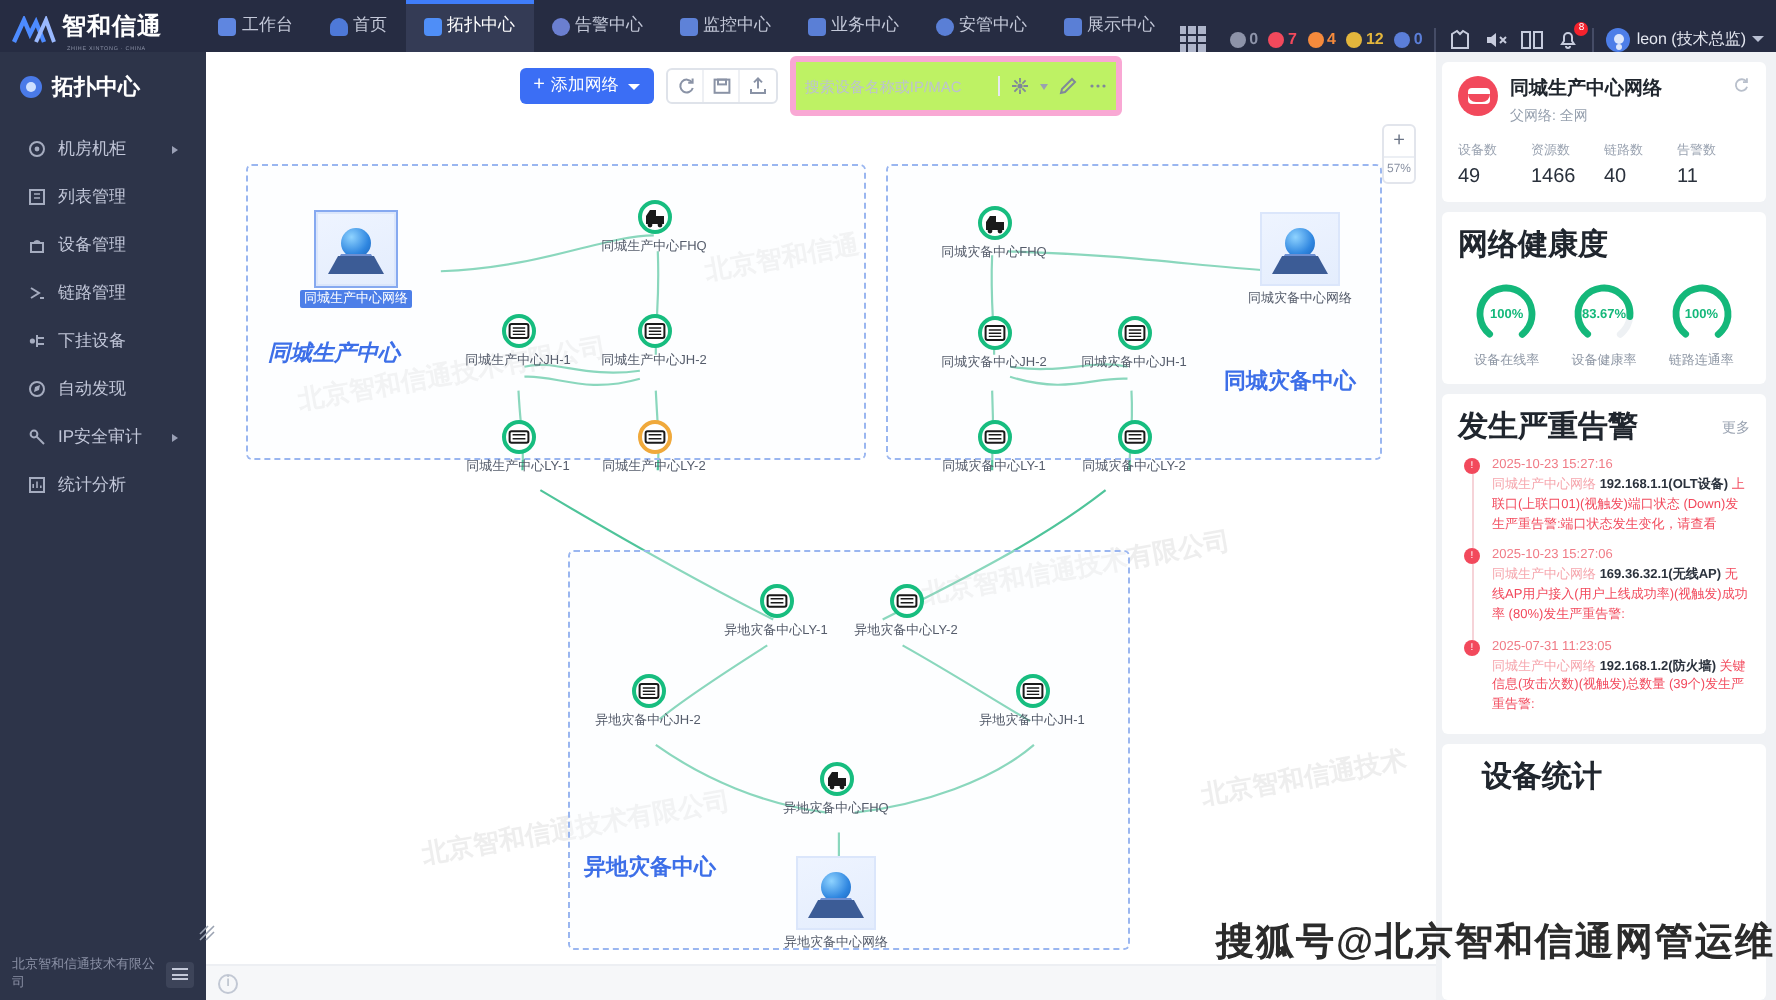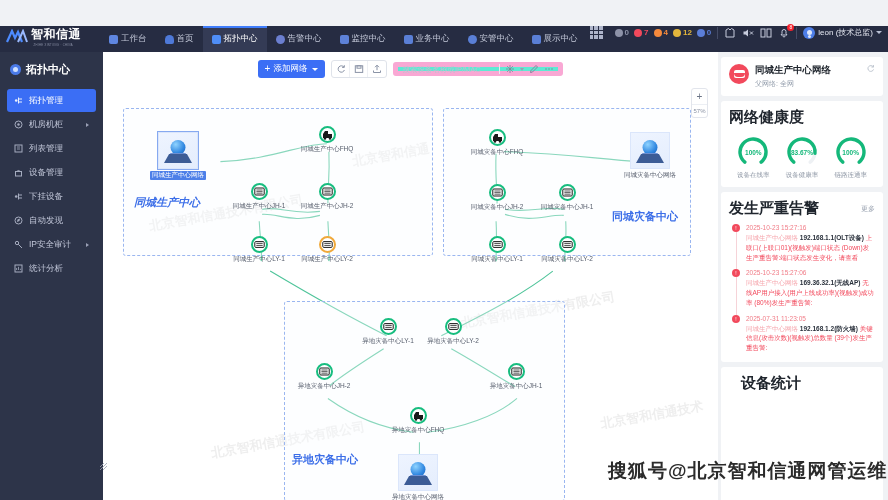--- a/index.html
+++ b/index.html
@@ -8,22 +8,22 @@
     font-family: "Liberation Sans", "DejaVu Sans", sans-serif;
     font-size: 9px;
     background: #f0f2f5;
     overflow: hidden;
     position: relative;
   }
 
   
   .header {
     height: 26px; background: #262c42;
-    display: flex; align-items: flex-start;
-    position: relative; z-index: 40; margin-top: 26px;
+    display: flex; align-items: flex-end;
+    position: relative; z-index: 40;
   }
   .logo-wrap { width: 100px; display: flex; align-items: center; padding-left: 6px; gap: 3px; }
   .logo-mark {
     width: 22px; height: 16px; position: relative;
     background: #262c42; flex: 0 0 auto;
   }
   .logo-mark svg { display: block; }
   .logo-text { color: #fff; font-size: 12px; font-weight: bold; letter-spacing: .5px; }
   .logo-sub { color: #8d93a8; font-size: 3px; letter-spacing: .4px; transform: scale(.9); display:block; }
 
@@ -121,22 +121,22 @@
     background:#3b6ef5; color:#fff; border-radius:3px; height:18px;
     display:flex; align-items:center; gap:3px; padding:0 7px; font-size:8.5px; cursor:pointer;
   }
   .btn-add .plus { font-size:10px; line-height:1; }
   .btn-add .dd { width:0;height:0;border-left:3px solid transparent;border-right:3px solid transparent;border-top:3px solid #fff; margin-left:2px;}
   .tb-group { display:flex; border:1px solid #dfe3ea; border-radius:3px; overflow:hidden; height:18px; background:#fff; }
   .tb-btn { width:18px; display:flex; align-items:center; justify-content:center; border-right:1px solid #eef0f4; cursor:pointer; color:#8a93a6;}
   .tb-btn:last-child{border-right:none;}
   .tb-btn svg{display:block;}
   .search-wrap {
-    display:flex; align-items:center; height:14px; border:5px solid #f9a8d4; border-radius:3px;
-    background:#5eead4; padding:0 4px; gap:5px;
+    display:flex; align-items:center; height:30px; border:3px solid #f9a8d4; border-radius:3px;
+    background:#bef264; padding:0 4px; gap:5px;
   }
   .search-wrap input {
     border:none; outline:none; font-size:7.5px; width:92px; color:#444;
     font-family:"Liberation Sans", sans-serif; background:transparent;
   }
   .search-wrap input::placeholder{color:#bcc2cf;}
   .sw-ico{ color:#7f8899; display:flex; align-items:center; cursor:pointer;}
   .sw-caret{width:0;height:0;border-left:2.5px solid transparent;border-right:2.5px solid transparent;border-top:3px solid #9aa2b1;}
   .sw-sep{width:1px;height:10px;background:#e6e9ef;}
 
@@ -378,29 +378,20 @@
 </div>
 
 <div class="body-wrap">
 
   <div class="sidebar">
     <div class="side-title">
       <span class="tico"></span>
       <span>拓扑中心</span>
     </div>
     <div class="side-menu" id="side-root">
-        <div class="side-item active">
-          <span class="mico">
-            <svg width="9" height="9" viewBox="0 0 9 9">
-              <path d="M4.5 1.5 L4.5 7.5 M4.5 3 L8 3 M4.5 6 L8 6" stroke="#ffffff" stroke-width="1" fill="none"></path>
-              <circle cx="2.2" cy="4.5" r="1.3" fill="#ffffff"></circle>
-            </svg>
-          </span>
-          <span>拓扑管理</span>
-        </div>
         <div class="side-item">
           <span class="mico">
             <svg width="9" height="9" viewBox="0 0 9 9">
               <circle cx="4.5" cy="4.5" r="3.5" fill="none" stroke="#b3b9cc" stroke-width="1"></circle>
               <circle cx="4.5" cy="4.5" r="1.2" fill="#b3b9cc"></circle>
             </svg>
           </span>
           <span>机房机柜</span>
           <span class="arrow"></span>
         </div>
@@ -414,20 +405,29 @@
           <span>列表管理</span>
         </div>
         <div class="side-item">
           <span class="mico">
             <svg width="9" height="9" viewBox="0 0 9 9">
               <rect x="1.5" y="3.5" width="6" height="4.5" fill="none" stroke="#b3b9cc" stroke-width="1"></rect>
               <path d="M3 3.5 A1.6 1.6 0 0 1 6 3.5" fill="none" stroke="#b3b9cc" stroke-width="1"></path>
             </svg>
           </span>
           <span>设备管理</span>
+        </div>
+        <div class="side-item">
+          <span class="mico">
+            <svg width="9" height="9" viewBox="0 0 9 9">
+              <path d="M1.5 2 L5.5 4.5 L1.5 7" fill="none" stroke="#b3b9cc" stroke-width="1"></path>
+              <path d="M6 7 L8 7" stroke="#b3b9cc" stroke-width="1"></path>
+            </svg>
+          </span>
+          <span>链路管理</span>
         </div>
         <div class="side-item">
           <span class="mico">
             <svg width="9" height="9" viewBox="0 0 9 9">
               <path d="M4.5 1.5 L4.5 7.5 M4.5 3 L8 3 M4.5 6 L8 6" stroke="#b3b9cc" stroke-width="1" fill="none"></path>
               <circle cx="2.2" cy="4.5" r="1.3" fill="#b3b9cc"></circle>
             </svg>
           </span>
           <span>下挂设备</span>
         </div>
@@ -753,20 +753,38 @@
             <div class="net-title">同城生产中心网络</div>
             <div class="net-sub">父网络: 全网</div>
           </div>
           <span class="refresh-ico">
             <svg width="9" height="9" viewBox="0 0 10 10">
                 <path d="M8 3.2 A3.2 3.2 0 1 0 8.4 6" fill="none" stroke="#b8bfcb" stroke-width="1"></path>
                 <path d="M8.3 1.2 L8.3 3.4 L6.1 3.4" fill="none" stroke="#b8bfcb" stroke-width="1"></path>
               </svg>
           </span>
         </div>
+        <div class="stats" id="stats-root">
+            <div class="stat">
+              <div class="lab">设备数</div>
+              <div class="val">49</div>
+            </div>
+            <div class="stat">
+              <div class="lab">资源数</div>
+              <div class="val">1466</div>
+            </div>
+            <div class="stat">
+              <div class="lab">链路数</div>
+              <div class="val">40</div>
+            </div>
+            <div class="stat">
+              <div class="lab">告警数</div>
+              <div class="val">11</div>
+            </div>
+          </div>
       </div>
 
       <div class="card">
         <div class="sec-head">
           <span class="sec-title">网络健康度</span>
         </div>
         <div class="gauges" id="gauge-root">
             <div class="gauge">
               <div class="gwrap"><svg width="34" height="34" viewBox="0 0 34 34">
                   <circle cx="17" cy="17" r="13" fill="none" stroke="#eef1f4" stroke-width="3.4" stroke-dasharray="63.711499014801014 81.68140899333463" transform="rotate(129 17 17)" stroke-linecap="round"></circle>

